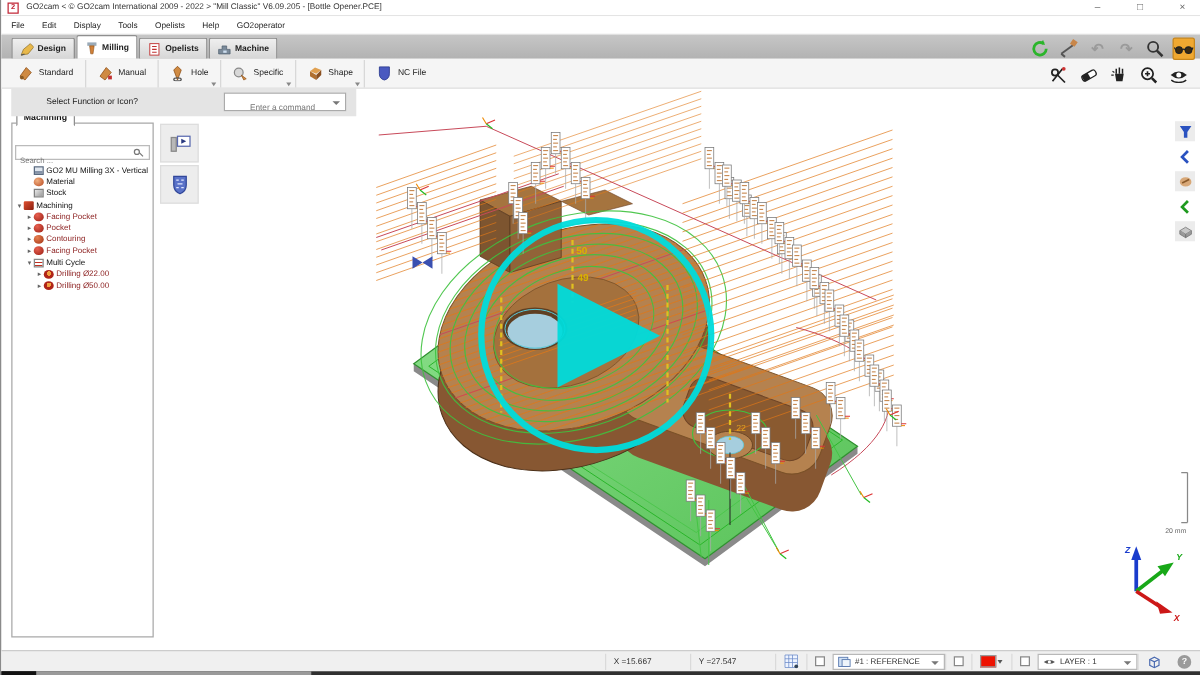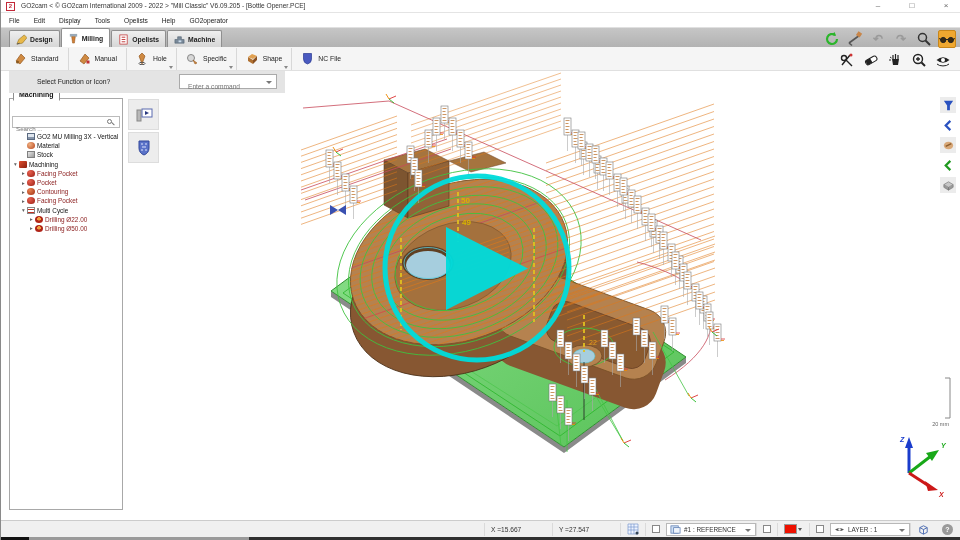--- a/index.html
+++ b/index.html
@@ -21,21 +21,21 @@
   .tabicon{width:11px;height:11px;flex:none}
   
   #toolbar{left:0;top:47px;width:960px;height:24px;background:#f5f5f5;border-bottom:1px solid #e0e0e0;display:flex;align-items:center;padding-left:4px;z-index:30}
   .tbtn{position:relative;height:22px;display:flex;align-items:center;gap:4px;padding:0 9px;border-right:1px solid #d8d8d8;font-size:6.8px;color:#222}
   .tbtn svg{width:13px;height:13px;flex:none}
   .ddchev{position:absolute;right:3px;bottom:1px;width:0;height:0;border-left:2.5px solid transparent;border-right:2.5px solid transparent;border-top:3px solid #888}
   
   #cmdband{left:8px;top:71px;width:276px;height:22px;background:#e4e4e4;z-index:30}
   #cmdlabel{left:28px;top:7px;font-size:6.8px;color:#222}
   #cmdcombo{left:170px;top:3px;width:98px;height:15px;background:#fff;border:1px solid #aaa}
-  #cmdcombo input{width:84px;height:100%;border:none;outline:none;font-size:6.6px;color:#666;padding-left:8px;background:transparent}
+  #cmdcombo input{width:84px;height:100%;border:none;outline:none;font-size:6.6px;color:#666;padding-left:20px;background:transparent}
   .chev{position:absolute;right:4px;top:6px;width:0;height:0;border-left:3px solid transparent;border-right:3px solid transparent;border-top:3.5px solid #777}
   
   #panel{left:8px;top:98px;width:114px;height:412px;background:#fff;border:1px solid #a8a8a8;z-index:20}
   #paneltab{left:3px;top:-11px;height:13px;padding:0 5px;background:#fff;border:1px solid #8f8f8f;border-bottom:1px solid #fff;font-size:7px;font-weight:bold;color:#111;line-height:11px}
   #searchbox{left:2px;top:17px;width:108px;height:12px;border:1px solid #bbb;background:#fff}
   #searchbox input{width:92px;height:100%;border:none;outline:none;font-size:6.2px;color:#999;padding-left:3px;background:transparent}
   .mag{position:absolute;right:7px;top:2px;width:5px;height:5px;border:1px solid #777;border-radius:50%}
   .mag::after{content:"";position:absolute;width:3.5px;height:1.2px;background:#777;transform:rotate(45deg);right:-3px;bottom:-1.5px}
   #tree{left:2px;top:33px;width:108px}
   .trow{display:flex;align-items:center;height:9.2px;white-space:nowrap}

